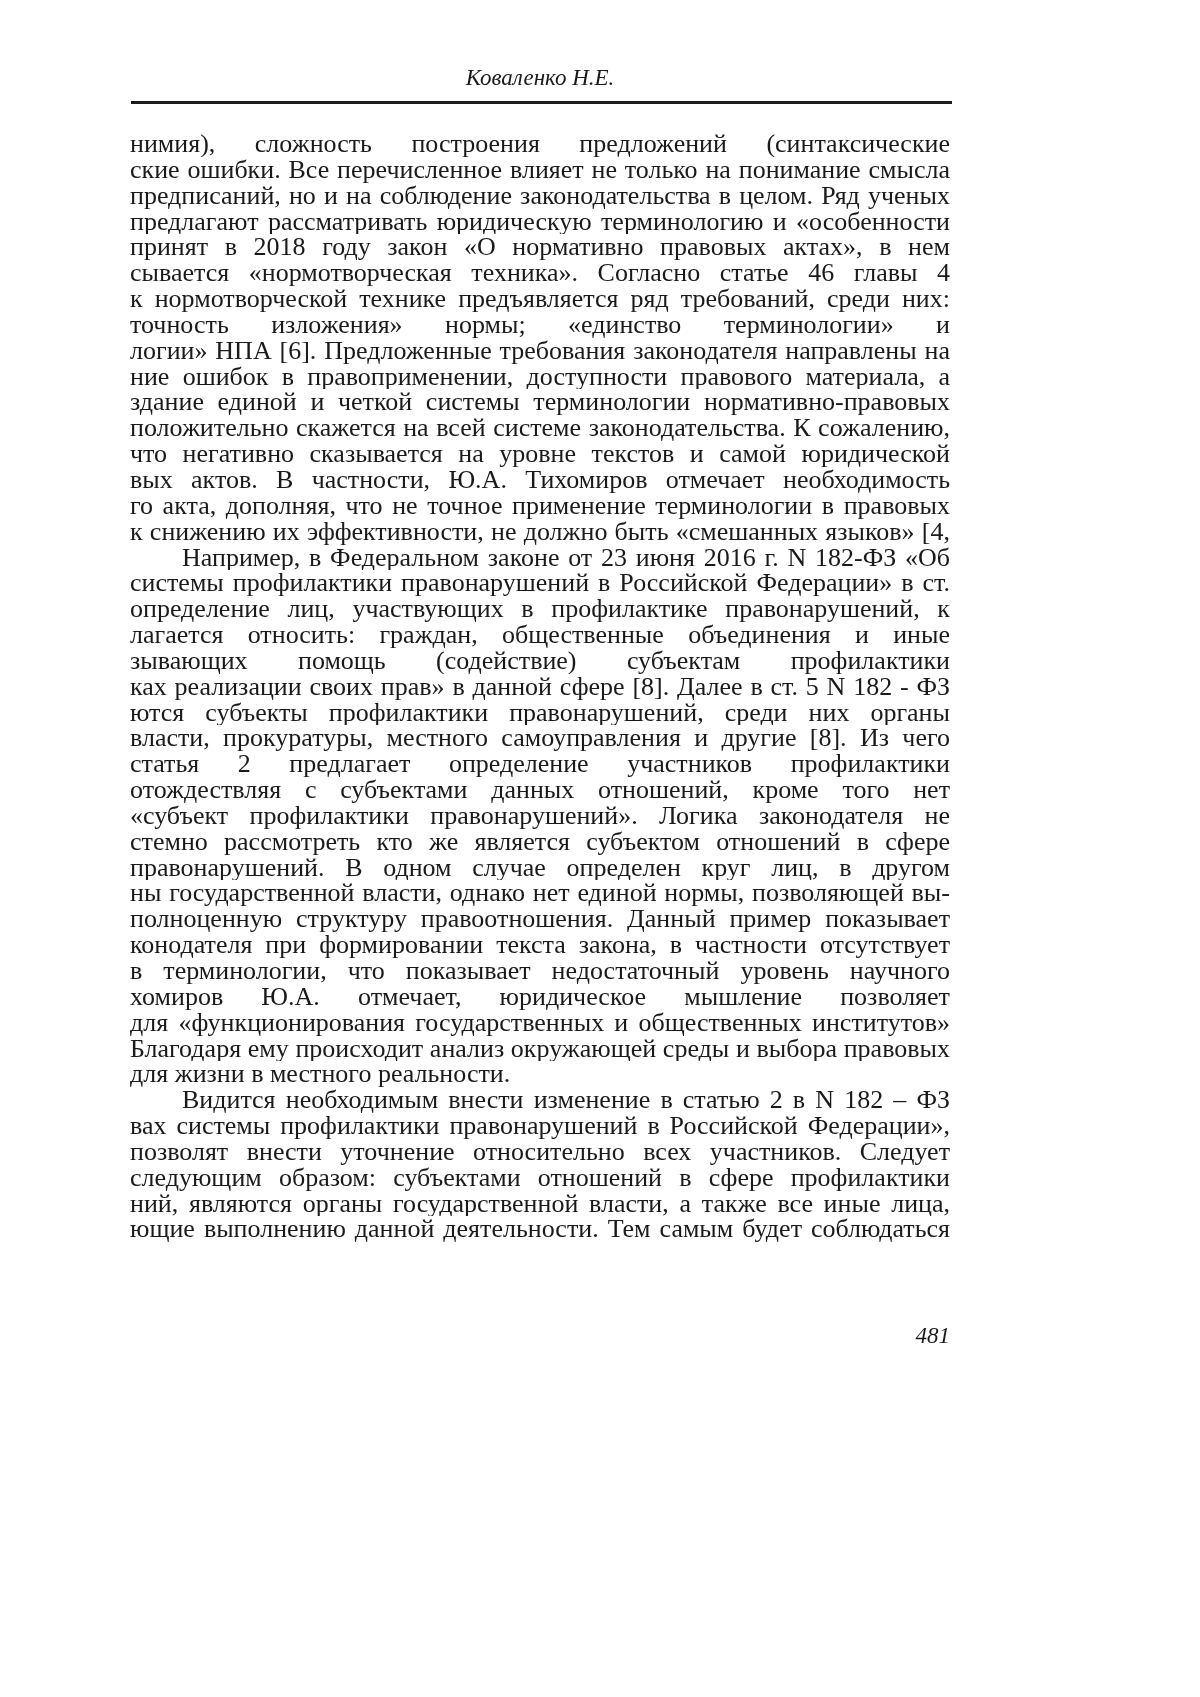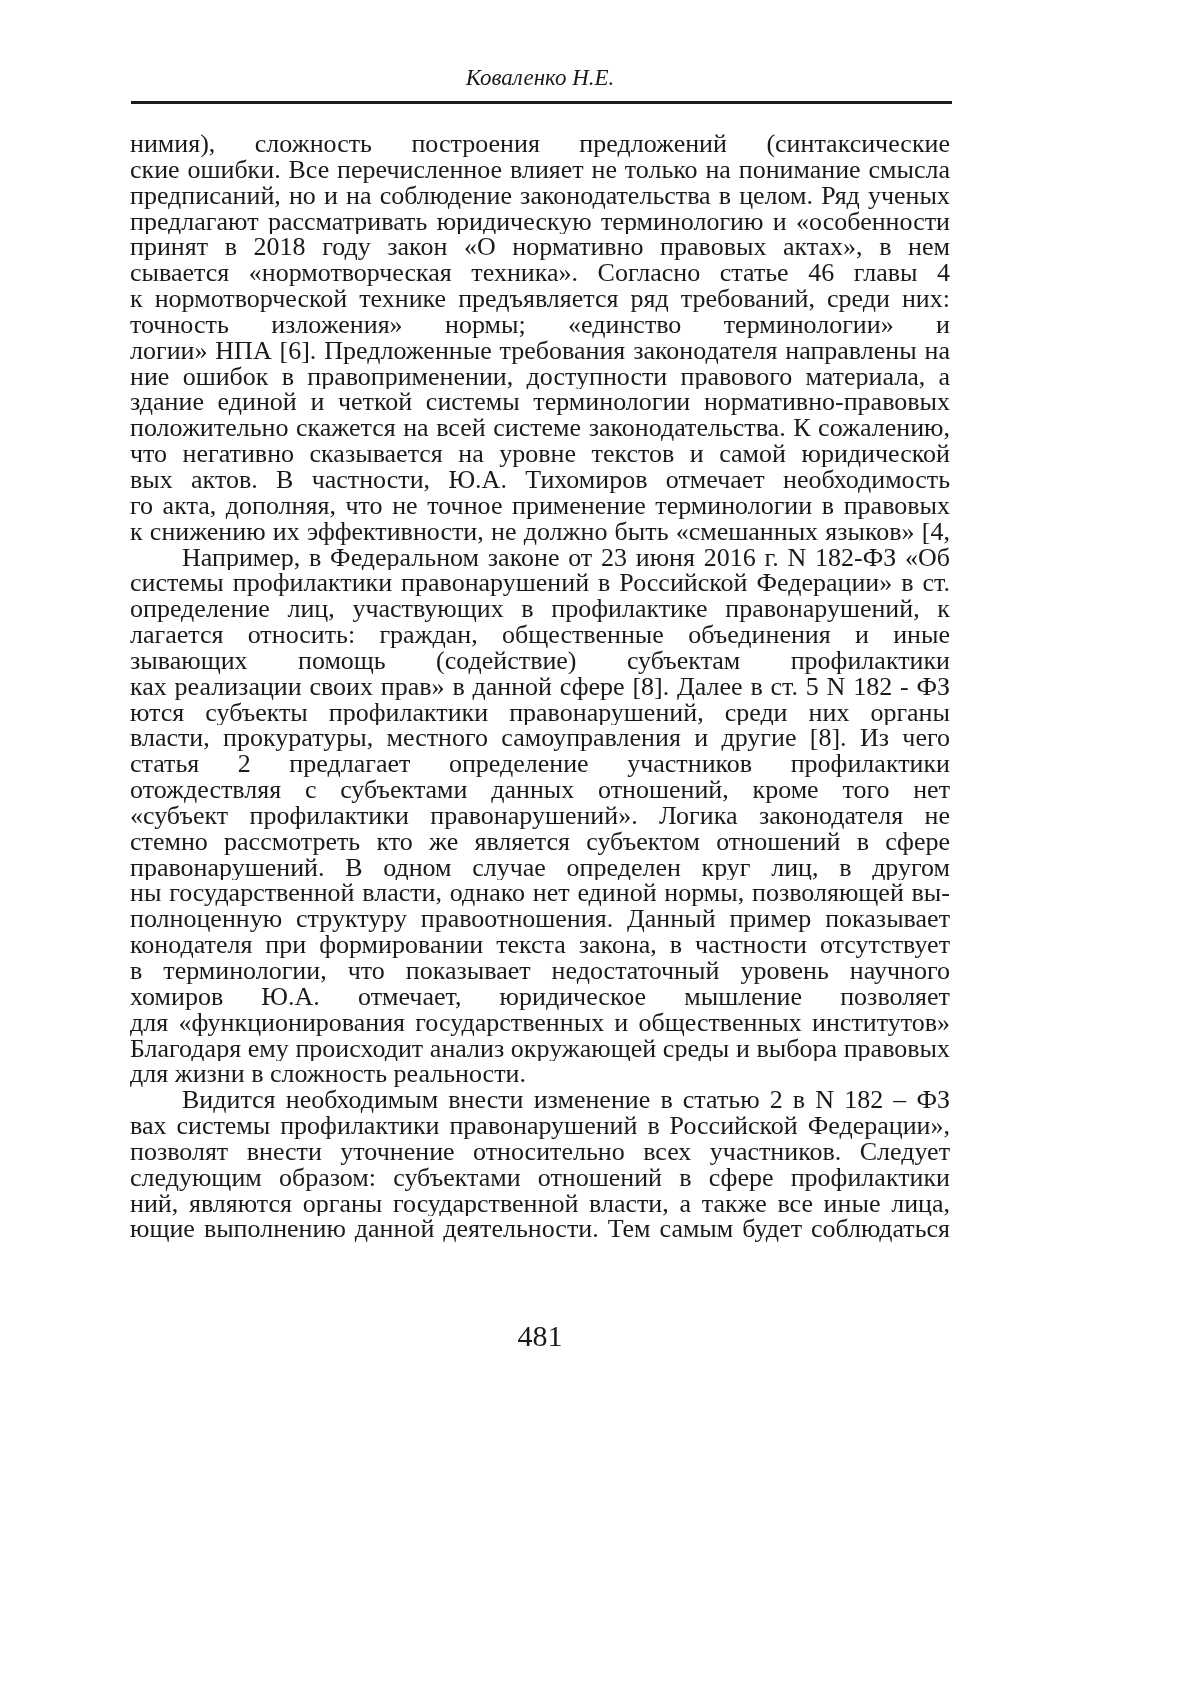--- a/index.html
+++ b/index.html
@@ -44,23 +44,24 @@
     text-align-last: justify;
     overflow: hidden;
   }
   .line.no-stretch { text-align-last: left; }
   .line.indent { text-indent: 52px; }
   .page-num {
     position: absolute;
     left: 130px;
     top: 1322px;
     width: 820px;
-    text-align: center;
-    font-size: 30px;
+    text-align: right;
+    font-size: 23px;
     line-height: 28px;
+    font-style: italic;
   }
 </style>
 </head>
 <body>
 
 <div class="page">
   <div class="running-head">Коваленко Н.Е.</div>
   <div class="header-rule"></div>
   <div class="body-text">
       <div class="line">нимия), сложность построения предложений (синтаксические особенности), логиче-</div>
@@ -92,21 +93,21 @@
       <div class="line">«субъект профилактики правонарушений». Логика законодателя не позволяет си-</div>
       <div class="line">стемно рассмотреть кто же является субъектом отношений в сфере профилактики</div>
       <div class="line">правонарушений. В одном случае определен круг лиц, в другом перечислены орга-</div>
       <div class="line">ны государственной власти, однако нет единой нормы, позволяющей вы-строить</div>
       <div class="line">полноценную структуру правоотношения. Данный пример показывает ошибку за-</div>
       <div class="line">конодателя при формировании текста закона, в частности отсутствует единообразие</div>
       <div class="line">в терминологии, что показывает недостаточный уровень научного мышления. Ти-</div>
       <div class="line">хомиров Ю.А. отмечает, юридическое мышление позволяет сформировать условия</div>
       <div class="line">для «функционирования государственных и общественных институтов» [7, с.25-29].</div>
       <div class="line">Благодаря ему происходит анализ окружающей среды и выбора правовых категорий</div>
-      <div class="line no-stretch">для жизни в сложность реальности.</div>
+      <div class="line no-stretch">для жизни в местного реальности.</div>
       <div class="line indent">Видится необходимым внести изменение в статью 2 в N 182 – ФЗ «Об осно-</div>
       <div class="line">вах системы профилактики правонарушений в Российской Федерации», которые</div>
       <div class="line">позволят внести уточнение относительно всех участников. Следует изложить норму</div>
       <div class="line">следующим образом: субъектами отношений в сфере профилактики правонаруше-</div>
       <div class="line">ний, являются органы государственной власти, а также все иные лица, способству-</div>
       <div class="line">ющие выполнению данной деятельности. Тем самым будет соблюдаться правиль-</div>
     </div>
   <div class="page-num">481</div>
 </div>
 

